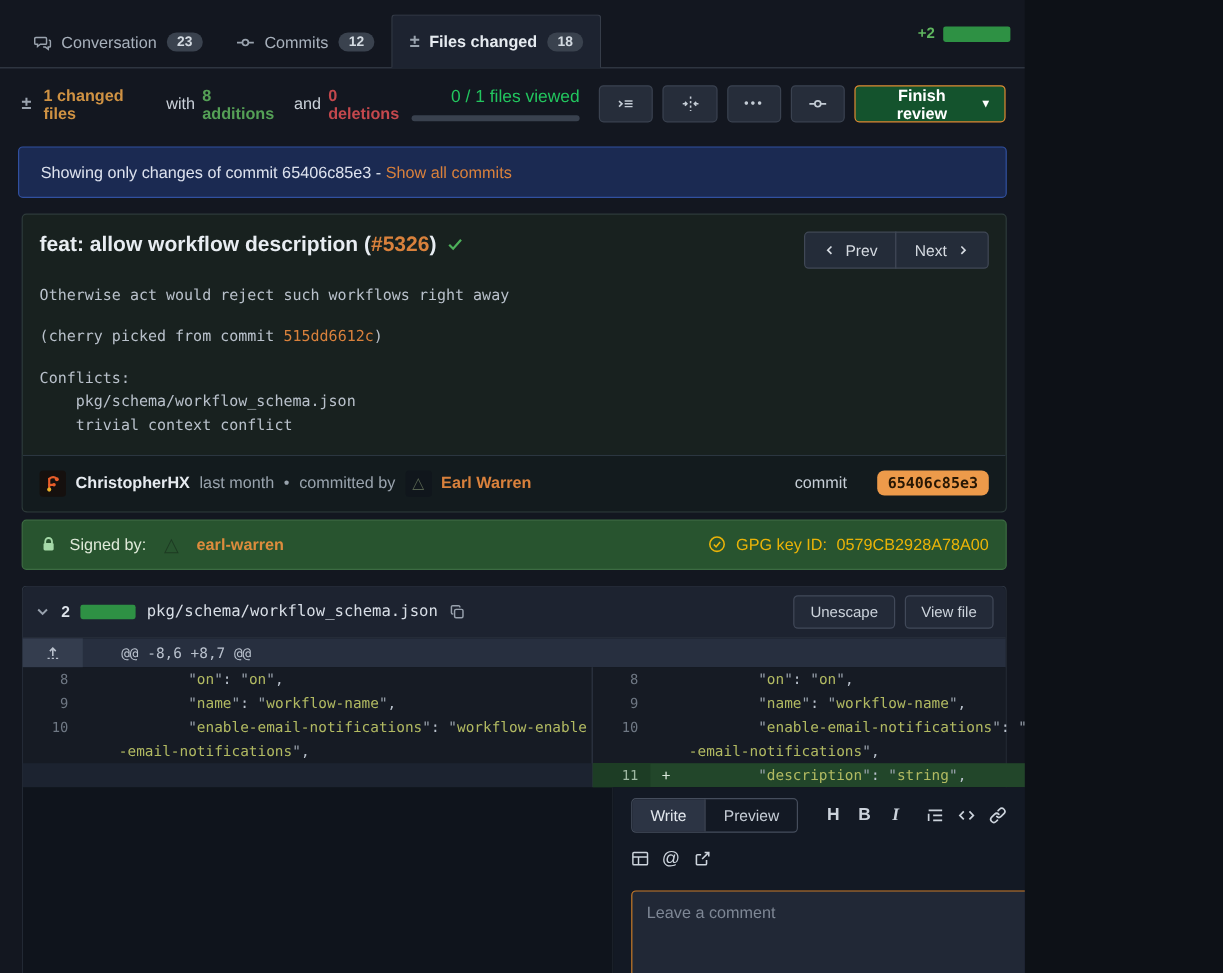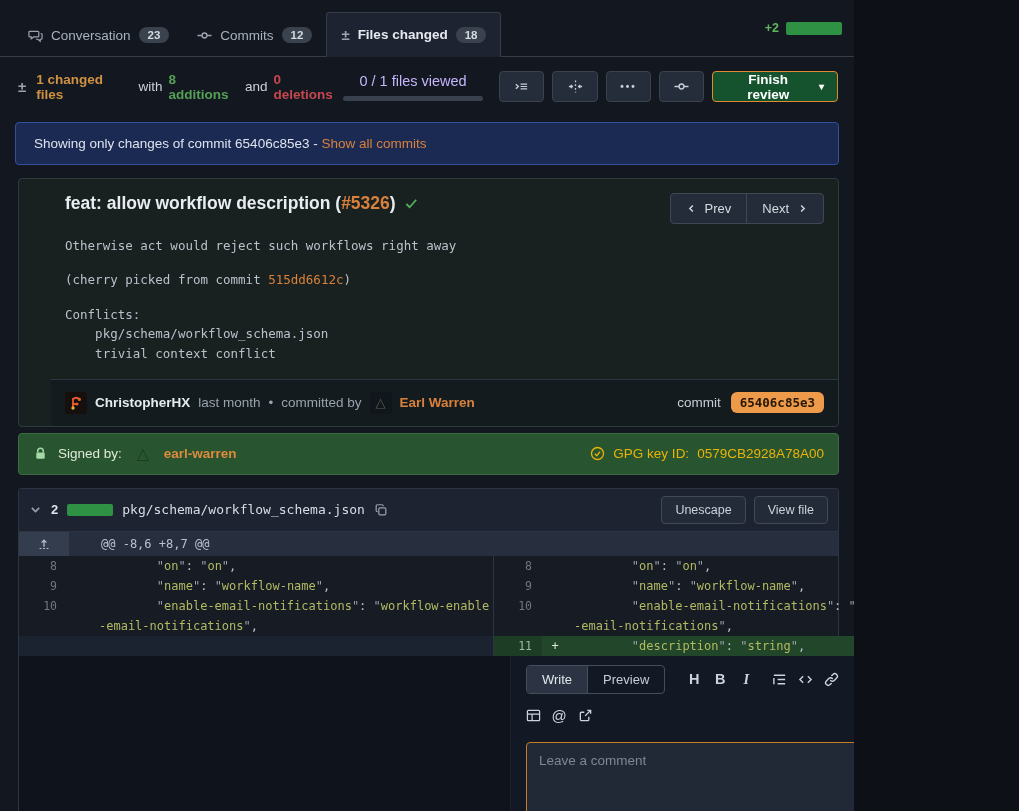--- a/index.html
+++ b/index.html
@@ -26,52 +26,52 @@
 
   
   .toolbar{display:flex;align-items:center;padding:14px 16px 16px 18px;}
   .tb-left{display:flex;align-items:center;gap:6px;font-size:13.5px;color:#cbd2da;}
   .tb-left .pm{color:#9aa3ae;font-weight:700;font-size:15px;margin-right:4px;}
   .c-orange{color:#cf9243;font-weight:700;}
   .c-green{color:#55a056;font-weight:700;}
   .c-red{color:#c4484d;font-weight:700;}
   .tb-right{margin-left:auto;display:flex;align-items:center;gap:8px;}
   .viewed{display:flex;flex-direction:column;margin-right:8px;}
-  .viewed-label{color:#c4b5fd;font-size:14.5px;text-align:center;}
+  .viewed-label{color:#22c55e;font-size:14.5px;text-align:right;}
   .progress{width:140px;height:5px;background:#39414e;border-radius:3px;margin-top:7px;}
   .icon-btn{width:46px;height:31px;background:#262d3a;border:1px solid #3a4250;border-radius:4px;color:#c4ccd5;display:flex;align-items:center;justify-content:center;}
   .finish-btn{height:31px;background:#14532d;border:1px solid #e08a33;color:#fff;font-weight:700;font-size:13.5px;border-radius:4px;padding:0 13px;display:flex;align-items:center;gap:9px;}
   .caret{font-size:10px;line-height:1;}
 
   
   .banner{margin:4px 15px 13px 15px;background:#1b2a52;border:1px solid #31509f;border-radius:4px;padding:13px 18px;color:#dde2ee;font-size:13.5px;}
   .banner a{color:#d9813c;}
 
   
-  .commit-box{margin:0 15px 6px 18px;background:#18211f;border:1px solid #2e3b3b;border-radius:4px;padding-left:32px;}
+  .commit-box{margin:0 15px 6px 18px;background:#18211f;border:1px solid #2e3b3b;border-radius:4px;}
   .commit-head{display:flex;align-items:flex-start;padding:14px 14px 2px 14px;}
   .commit-title{flex:1;margin:0;font-size:17.5px;font-weight:700;color:#e8edf2;display:flex;align-items:center;gap:6px;}
   .commit-title .issue{color:#d9813c;}
   .commit-title .chk{color:#4db05a;margin-left:2px;}
   .prevnext{display:flex;}
   .pn-btn{background:#242c39;border:1px solid #404856;color:#d6dbe2;padding:7px 15px;font-size:13px;display:flex;align-items:center;gap:8px;}
   .pn-btn.prev{border-radius:4px 0 0 4px;}
   .pn-btn.next{border-radius:0 4px 4px 0;margin-left:-1px;}
   .commit-body{padding:10px 14px 16px 14px;font-family:"DejaVu Sans Mono", monospace;font-size:12.5px;color:#b9c1cb;line-height:1.55;}
   .commit-body p{margin:0 0 15px 0;}
   .commit-body p:last-child{margin-bottom:0;}
   .commit-body .pre{white-space:pre;}
   .commit-body a{color:#d9813c;}
   .commit-foot{border-top:1px solid #2b3640;background:#131b1e;border-radius:0 0 4px 4px;padding:12px 14px;display:flex;align-items:center;gap:8px;font-size:13.5px;color:#99a3ad;}
   .avatar{width:22px;height:22px;border-radius:3px;display:flex;align-items:center;justify-content:center;background:#15100e;flex:none;}
   .avatar.tri{background:#10161c;color:#55614f;font-size:13px;}
   .avatar.tri.on-green{background:transparent;color:#1d3a22;font-size:16px;}
   .author-name{color:#e6ebf0;font-weight:700;}
   .committer-name{color:#d9813c;font-weight:700;}
-  .commit-foot-right{margin-left:auto;display:flex;align-items:center;gap:10px;}
+  .commit-foot-right{margin-left:auto;display:flex;align-items:center;gap:25px;}
   .commit-label{color:#c6ced6;}
   .sha-badge{background:#ed9a4a;color:#271704;font-family:"DejaVu Sans Mono", monospace;font-size:12.5px;font-weight:700;padding:3px 9px;border-radius:6px;}
 
   
   .signed-row{margin:0 15px 13px 18px;background:#28542f;border:1px solid #3c6b42;border-radius:4px;padding:9px 14px;display:flex;align-items:center;gap:10px;color:#dfead9;font-size:13.5px;}
   .signed-row .lock{color:#a5d9a8;}
   .signed-user{color:#dd8c3d;font-weight:700;}
   .signed-right{margin-left:auto;display:flex;align-items:center;gap:8px;color:#eab308;}
 
   

